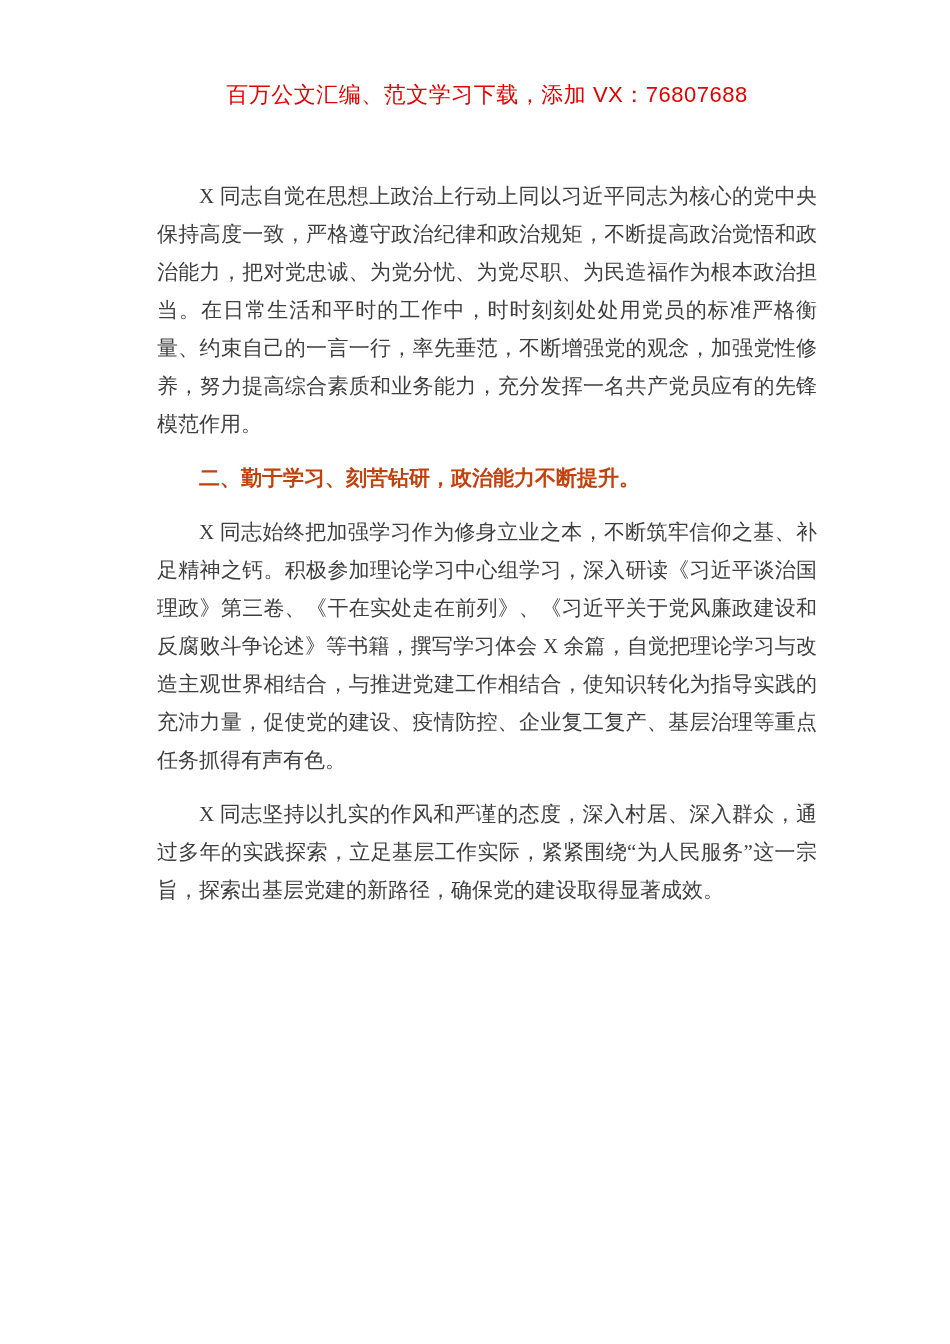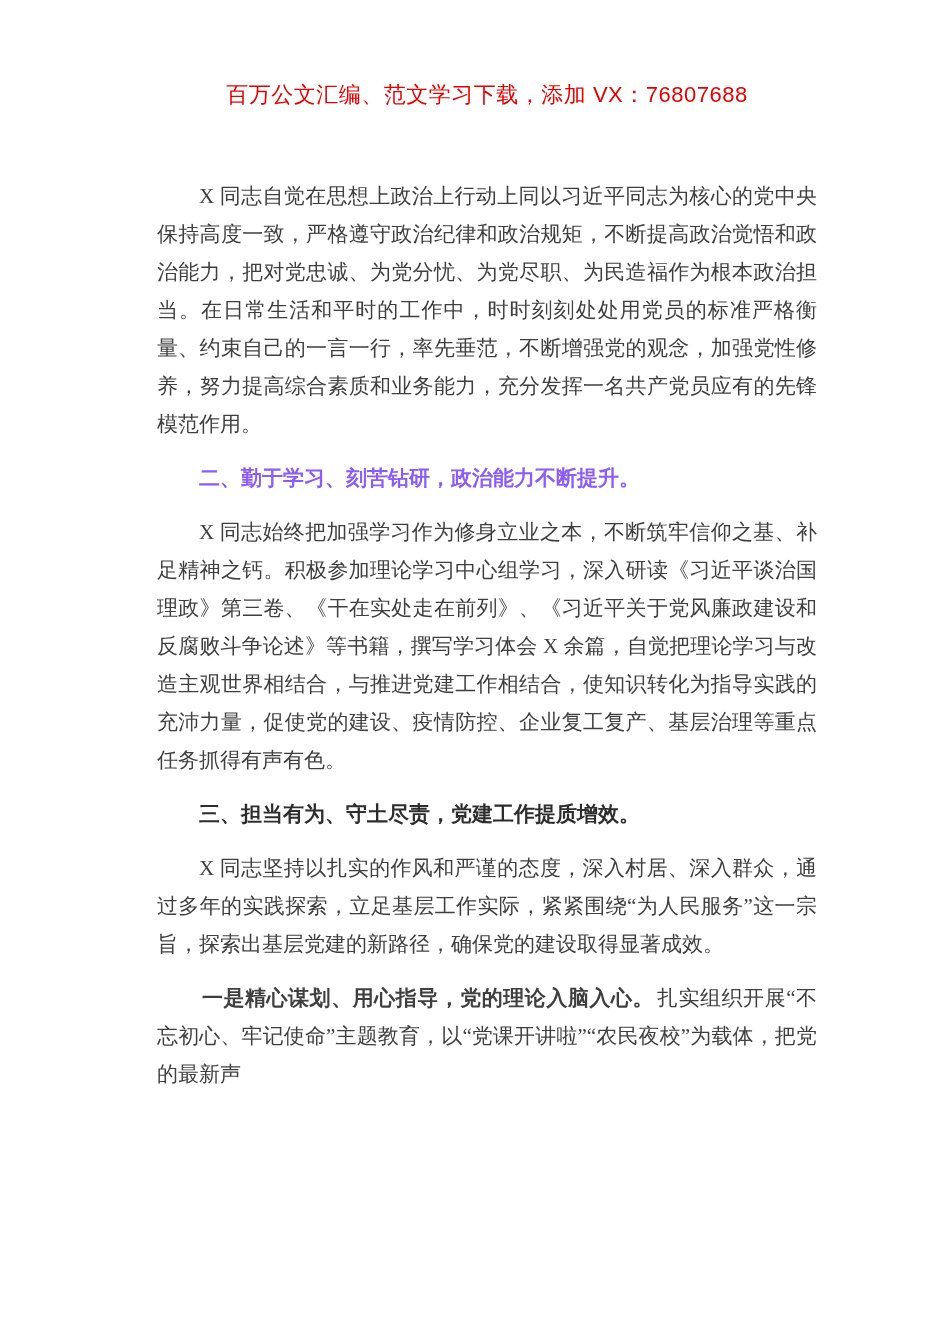--- a/index.html
+++ b/index.html
@@ -42,19 +42,17 @@
     font-weight:700;
   }
 </style>
 </head>
 <body>
 
 <div class="page">
   <div class="watermark" style="color: rgb(230, 0, 0);">百万公文汇编、范文学习下载，添加 VX：76807688</div>
   <div class="doc" style="color: rgb(63, 63, 63);">
       <p class="body">X 同志自觉在思想上政治上行动上同以习近平同志为核心的党中央保持高度一致，严格遵守政治纪律和政治规矩，不断提高政治觉悟和政治能力，把对党忠诚、为党分忧、为党尽职、为民造福作为根本政治担当。在日常生活和平时的工作中，时时刻刻处处用党员的标准严格衡量、约束自己的一言一行，率先垂范，不断增强党的观念，加强党性修养，努力提高综合素质和业务能力，充分发挥一名共产党员应有的先锋模范作用。</p>
-      <p class="heading" style="color: #8b5cf6;">二、勤于学习、刻苦钻研，政治能力不断提升。</p>
+      <p class="heading" style="color: #c2410c;">二、勤于学习、刻苦钻研，政治能力不断提升。</p>
       <p class="body">X 同志始终把加强学习作为修身立业之本，不断筑牢信仰之基、补足精神之钙。积极参加理论学习中心组学习，深入研读《习近平谈治国理政》第三卷、《干在实处走在前列》、《习近平关于党风廉政建设和反腐败斗争论述》等书籍，撰写学习体会 X 余篇，自觉把理论学习与改造主观世界相结合，与推进党建工作相结合，使知识转化为指导实践的充沛力量，促使党的建设、疫情防控、企业复工复产、基层治理等重点任务抓得有声有色。</p>
-      <p class="heading" style="color: rgb(45, 45, 45);">三、担当有为、守土尽责，党建工作提质增效。</p>
       <p class="body">X 同志坚持以扎实的作风和严谨的态度，深入村居、深入群众，通过多年的实践探索，立足基层工作实际，紧紧围绕“为人民服务”这一宗旨，探索出基层党建的新路径，确保党的建设取得显著成效。</p>
-      <p class="body"><span class="lead-bold">一是精心谋划、用心指导，党的理论入脑入心。</span>扎实组织开展“不忘初心、牢记使命”主题教育，以“党课开讲啦”“农民夜校”为载体，把党的最新声</p>
     </div>
 </div>
 
 </body></html>

